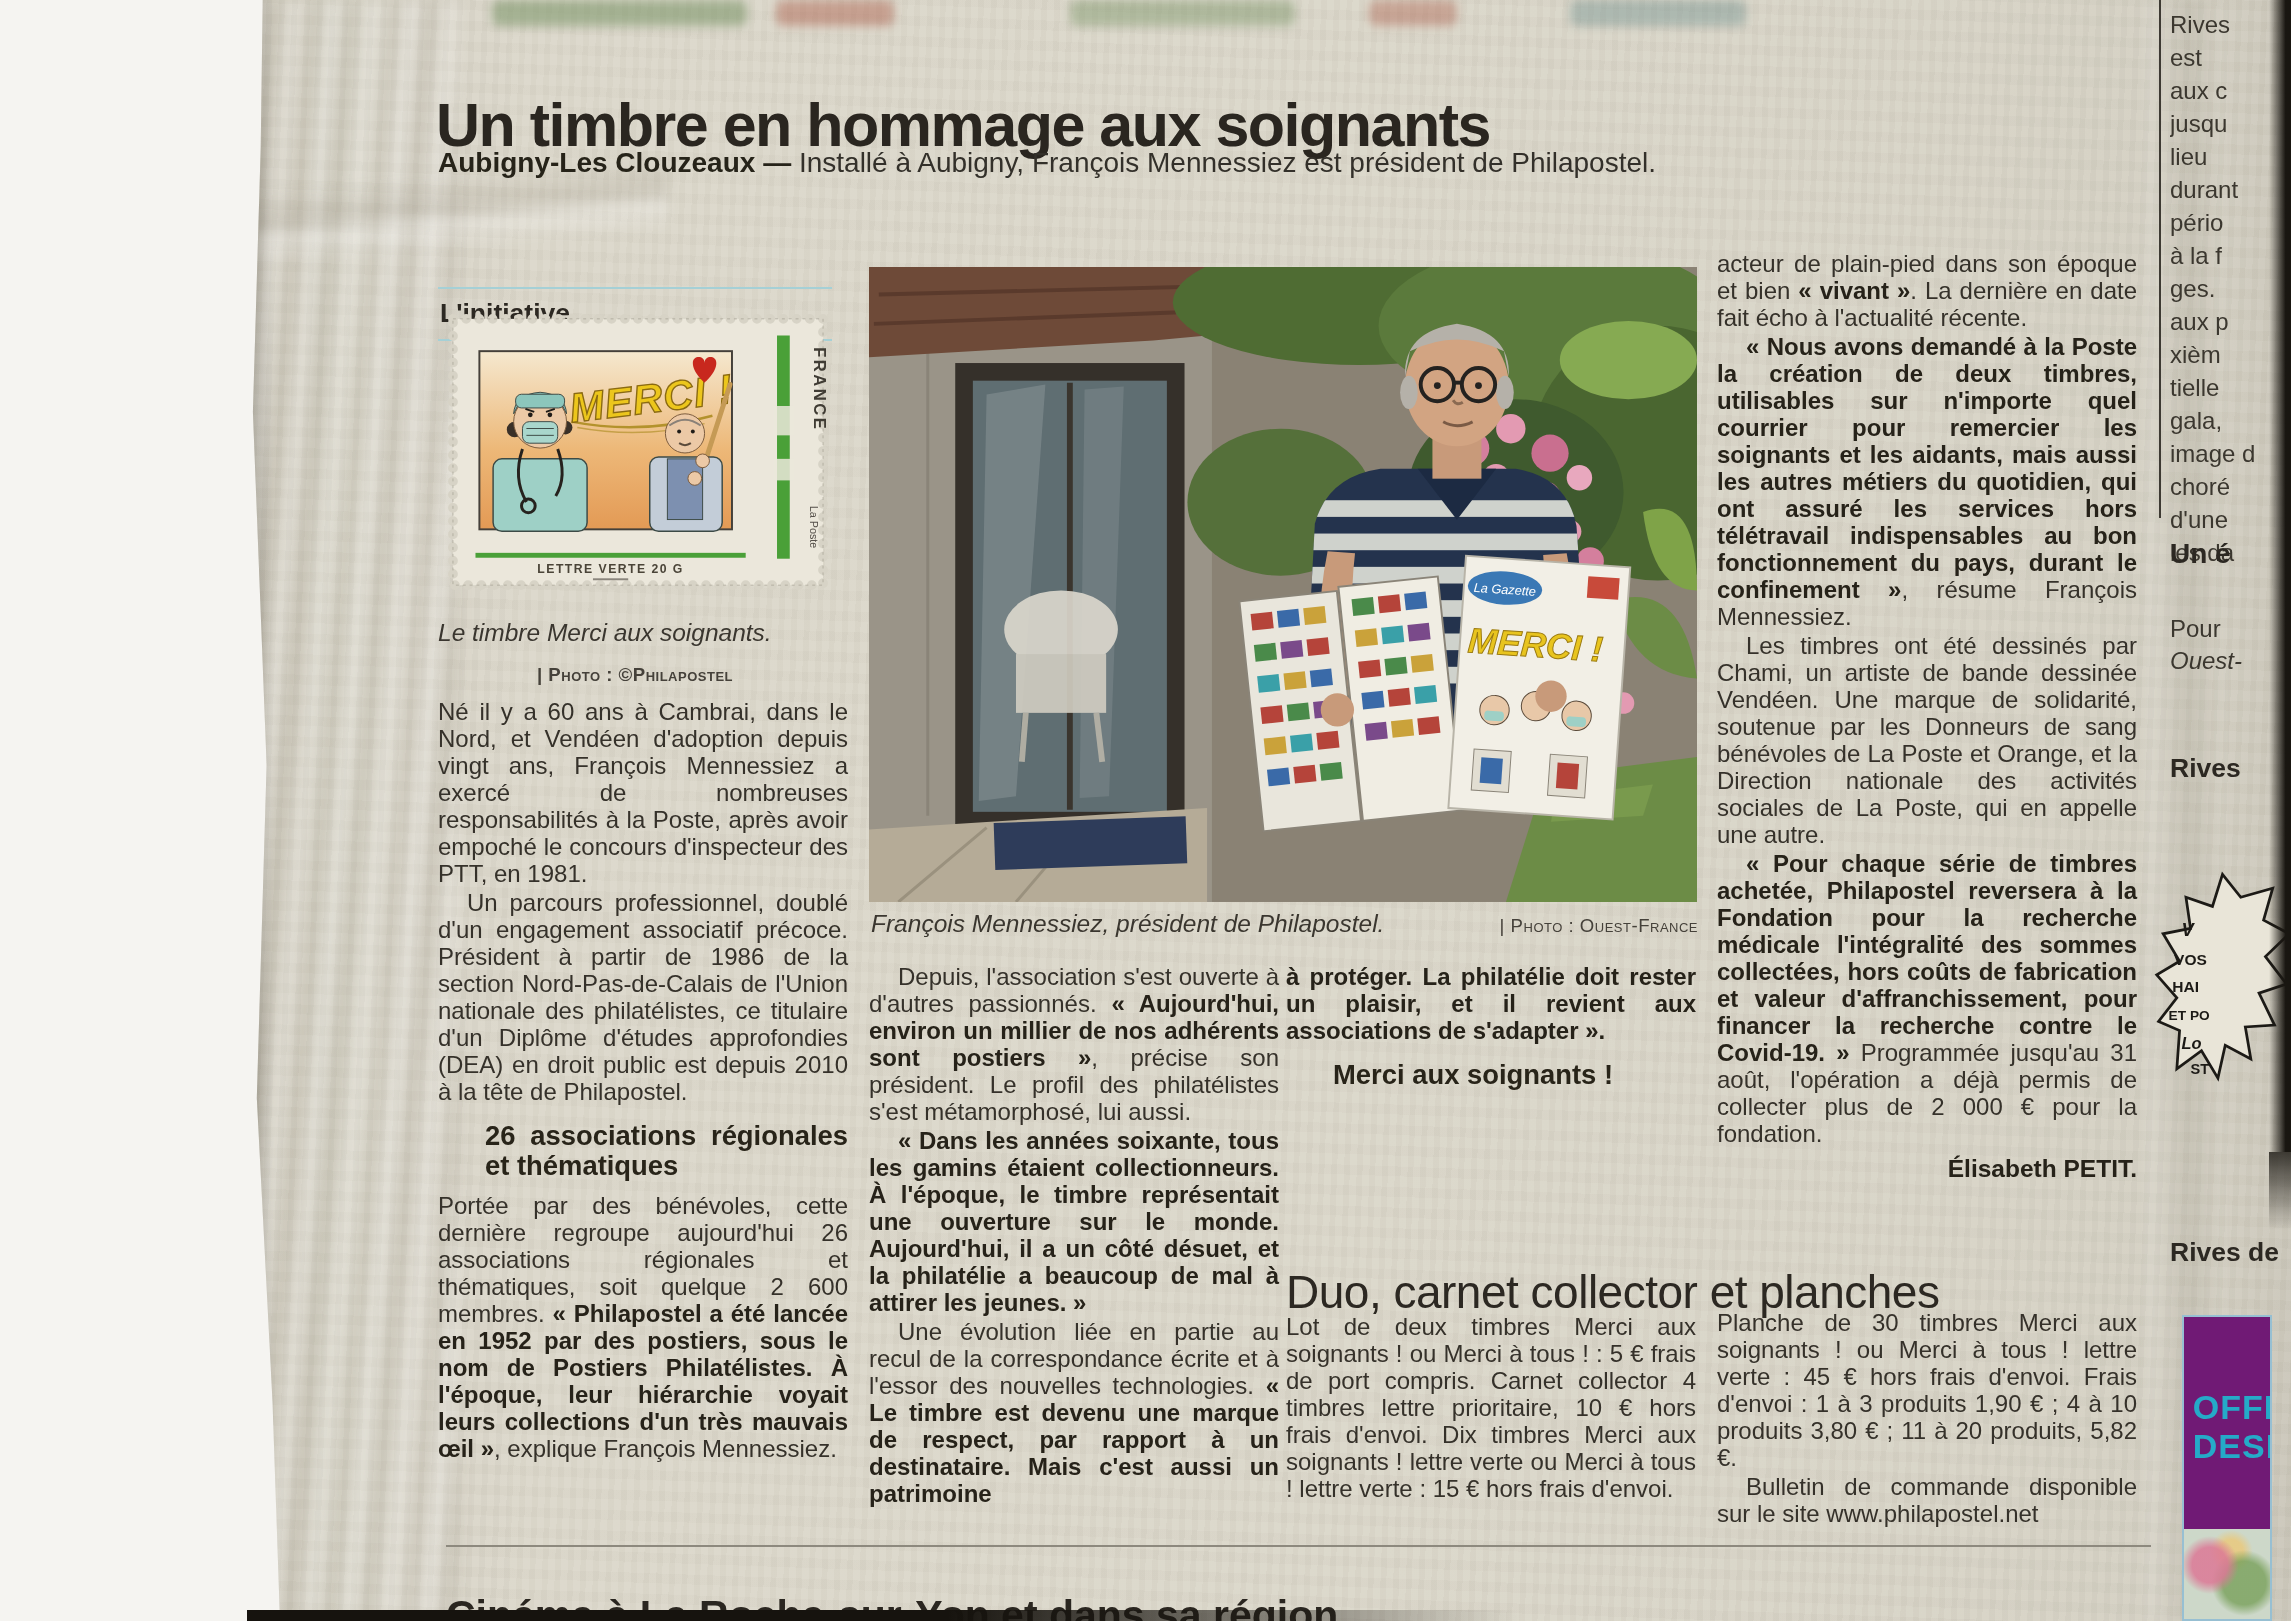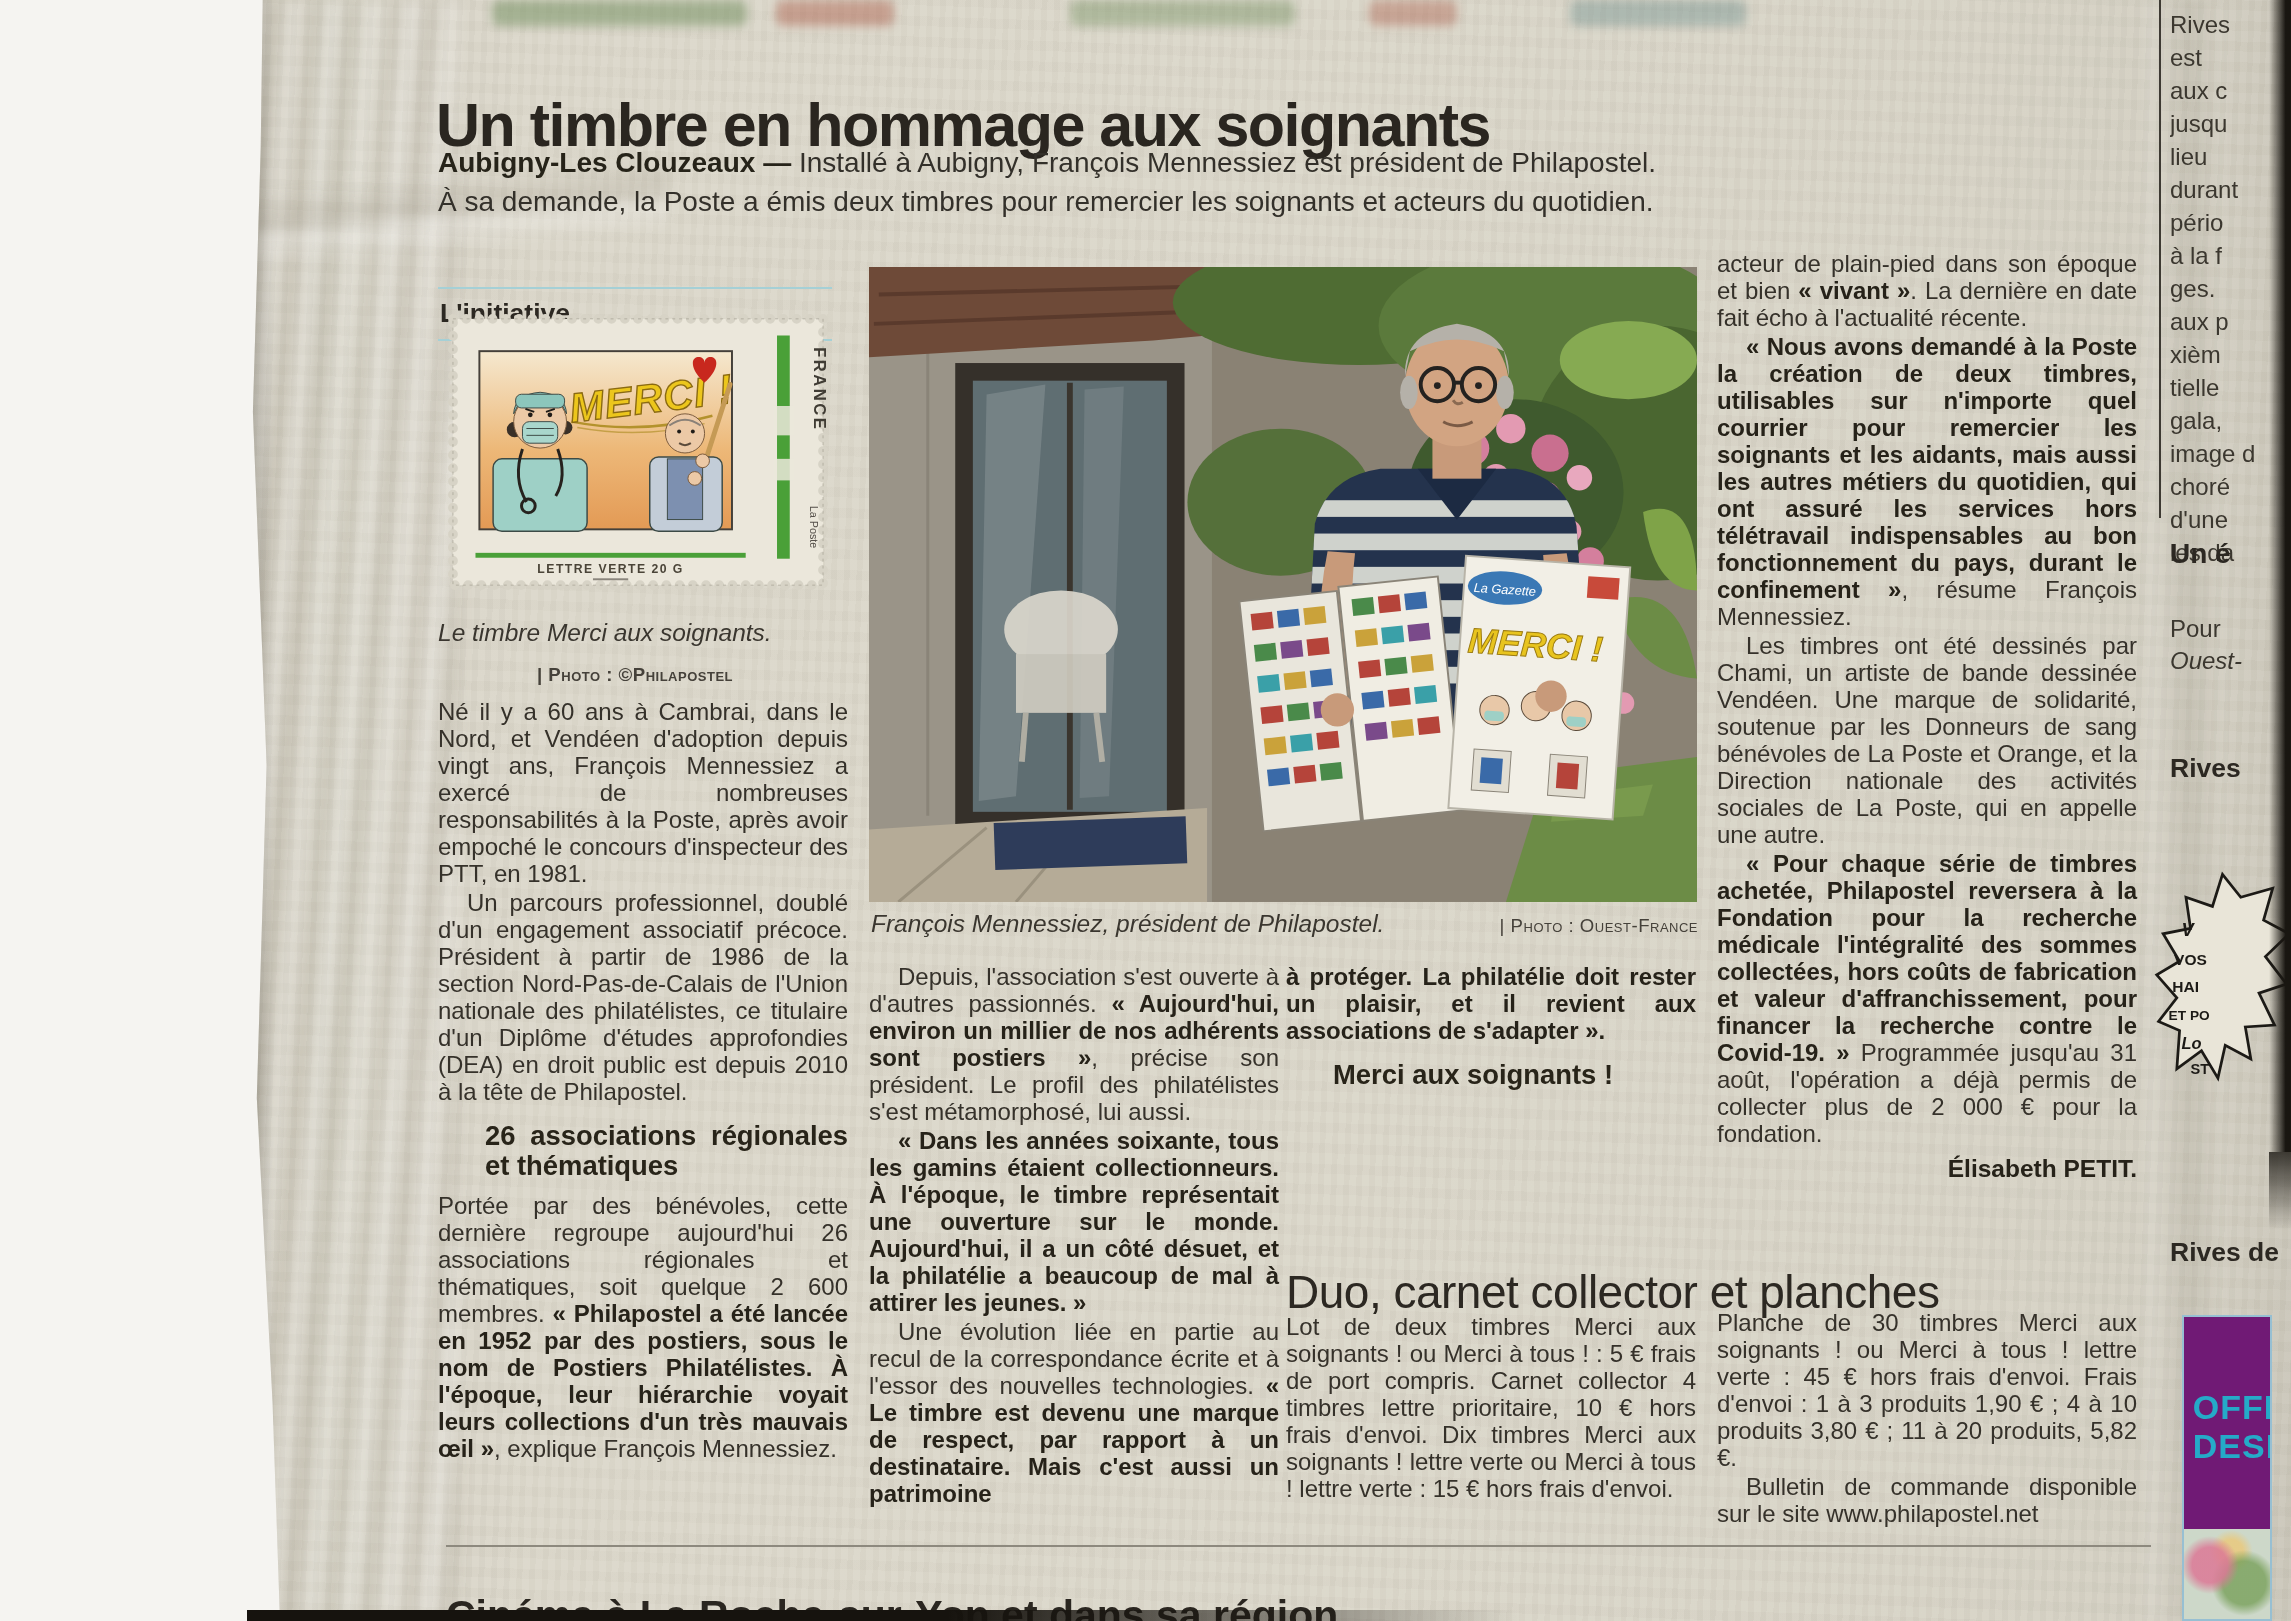--- a/index.html
+++ b/index.html
@@ -141,21 +141,20 @@
     <div class="bleed" style="left:529px;width:118px;background:rgba(170,90,70,.45);"></div>
     <div class="bleed" style="left:823px;width:225px;background:rgba(110,140,90,.4);"></div>
     <div class="bleed" style="left:1122px;width:88px;background:rgba(170,90,70,.4);"></div>
     <div class="bleed" style="left:1323px;width:176px;background:rgba(90,130,130,.35);"></div>
   </div>
 
   <h1 id="headline" class="abs">Un timbre en hommage aux soignants</h1>
 
   <div id="lede" class="abs">
     <div><span class="lede-loc">Aubigny-Les Clouzeaux —</span><span> Installé à Aubigny, François Mennessiez est président de Philapostel.</span></div>
-    <div>À sa demande, la Poste a émis deux timbres pour remercier les soignants et acteurs du quotidien.</div>
   </div>
 
   <div id="kicker-box" class="abs">
     <span id="kicker">L'initiative</span>
   </div>
 
   <figure class="abs" style="left:446px;top:312px;width:384px;height:280px;">
     <svg width="384" height="280" viewBox="0 0 392 286" aria-hidden="true">
       <defs>
         <linearGradient id="og" x1="0" y1="0" x2="0" y2="1">

